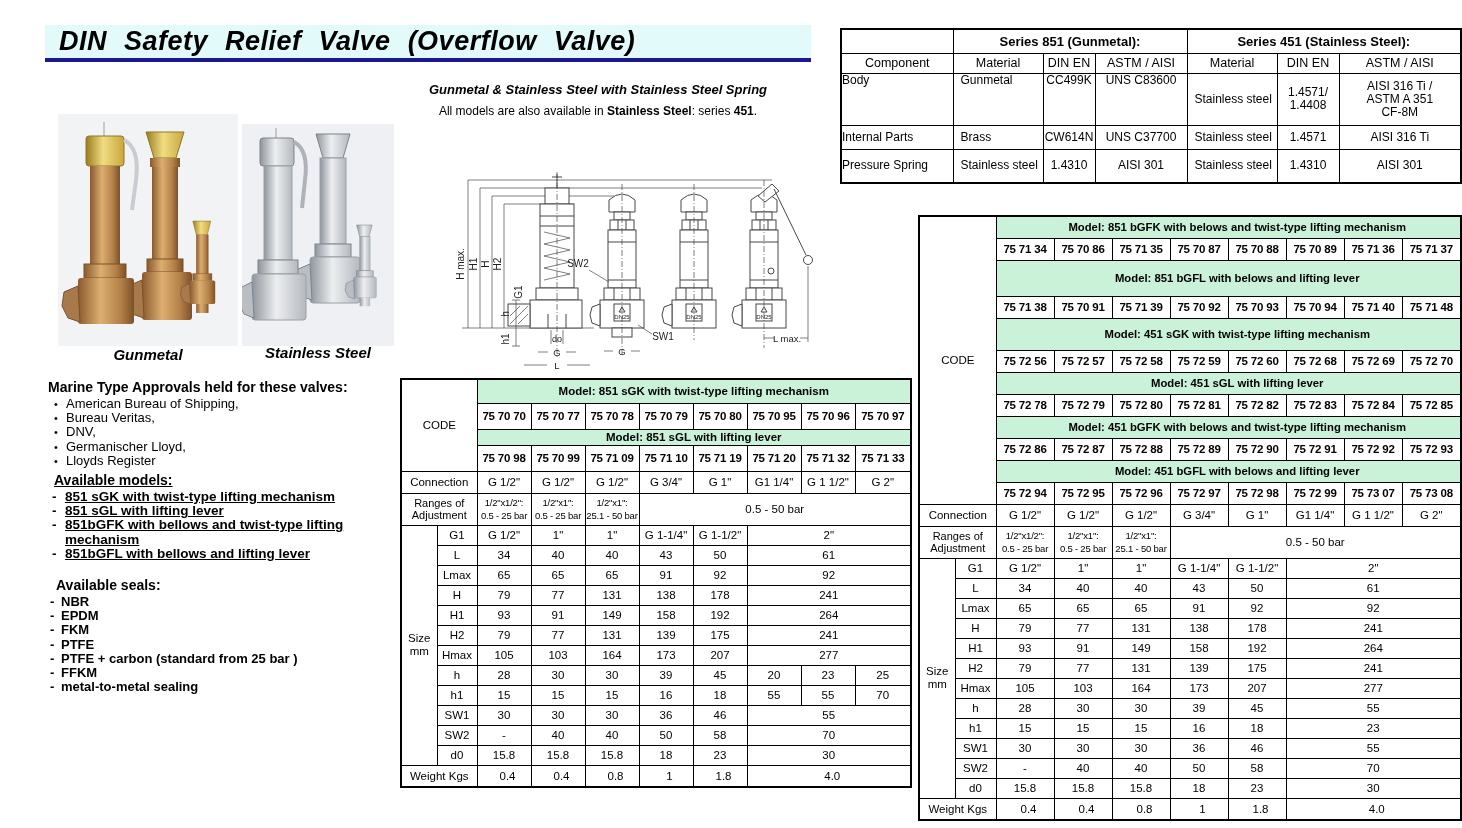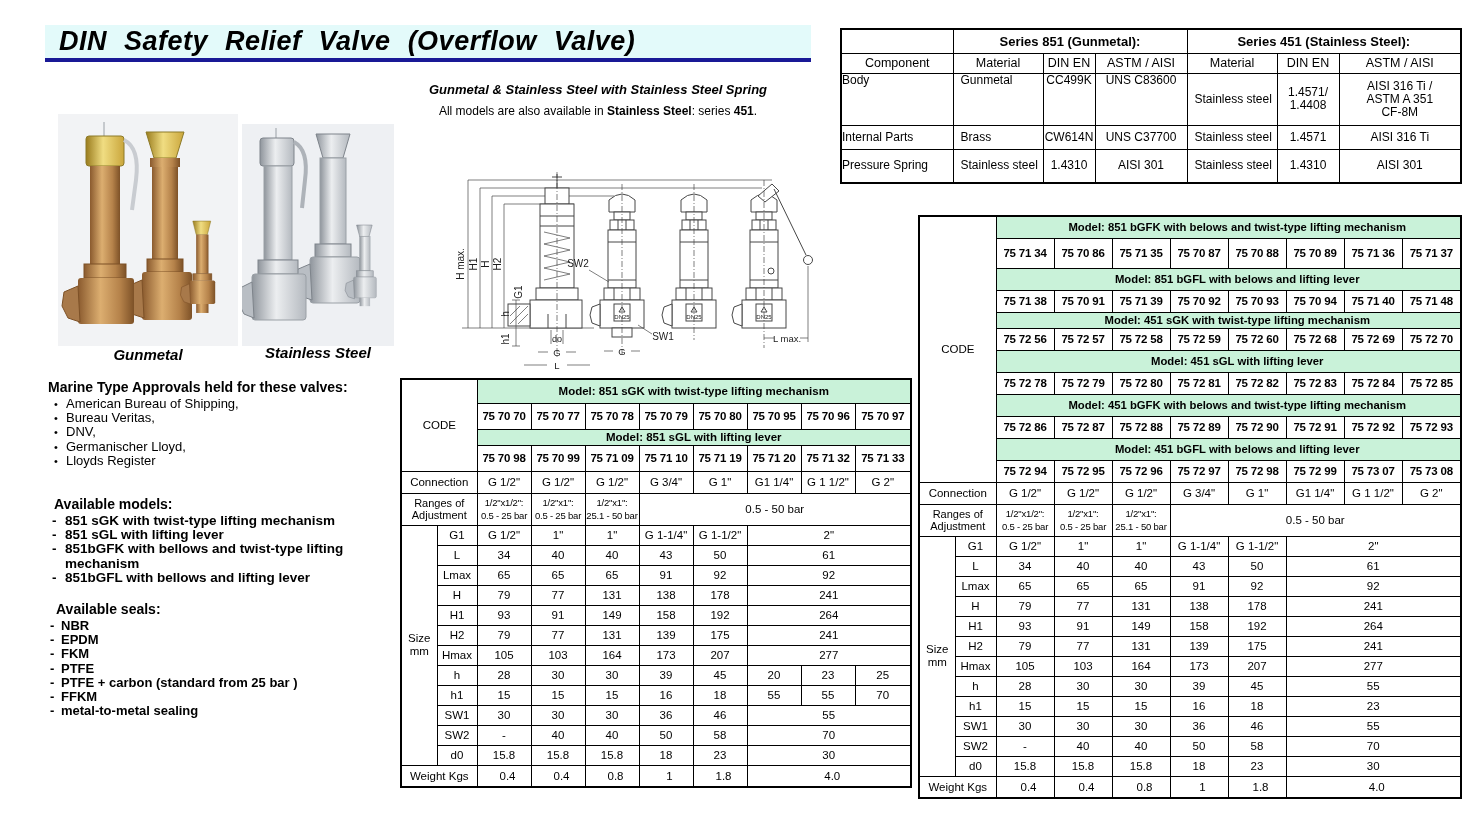--- a/index.html
+++ b/index.html
@@ -18,21 +18,21 @@
   .photo svg{display:block;}
   .caption{font-size:15px;font-weight:bold;font-style:italic;text-align:center;}
 
   
   .left-text{left:48px;top:379px;width:356px;}
   .blk .h{font-size:14px;font-weight:bold;margin:0 0 2px 0;}
   .blk ul{margin:0;padding:0;list-style:none;}
   .blk li{line-height:14.2px;font-size:13px;position:relative;}
   ul.bullets li{padding-left:18px;}
   ul.bullets li::before{content:"\2022";position:absolute;left:6px;font-size:11px;}
-  .blk-models{margin-top:28px;}
+  .blk-models{margin-top:4px;text-decoration:underline;}
   .blk-models .h{padding-left:6px;}
   ul.dashes li{padding-left:17px;font-weight:bold;font-size:13.5px;line-height:14.2px;}
   ul.dashes li::before{content:"-";position:absolute;left:4px;}
   .blk-seals{margin-top:16px;}
   .blk-seals .h{padding-left:8px;}
   ul.dashes2 li{padding-left:13px;font-weight:bold;font-size:13px;line-height:14.2px;position:relative;}
   ul.dashes2 li::before{content:"-";position:absolute;left:2px;}
 
   
   .drawing{left:452px;top:168px;width:466px;height:212px;}
@@ -581,44 +581,44 @@
         <col style="width: 58px;">
         <col style="width: 58px;">
         <col style="width: 58px;">
         <col style="width: 59px;">
       </colgroup>
       <tbody>
         <tr class="model-row" style="height: 22px;">
           <td class="code-label" rowspan="12" colspan="2">CODE</td>
           <td class="model-title" colspan="8">Model:  851 bGFK with belows and twist-type lifting mechanism</td>
         </tr>
-        <tr class="code-row" style="height: 30px;">
+        <tr class="code-row" style="height: 22px;">
           <td class="code-cell">75 71 34</td>
           <td class="code-cell">75 70 86</td>
           <td class="code-cell">75 71 35</td>
           <td class="code-cell">75 70 87</td>
           <td class="code-cell">75 70 88</td>
           <td class="code-cell">75 70 89</td>
           <td class="code-cell">75 71 36</td>
           <td class="code-cell">75 71 37</td>
         </tr>
-        <tr class="model-row" style="height: 22px; border-radius: 10px;">
+        <tr class="model-row" style="height: 36px; border-radius: 10px;">
           <td class="model-title" colspan="8">Model:  851 bGFL with belows and lifting lever</td>
         </tr>
         <tr class="code-row" style="height: 22px;">
           <td class="code-cell">75 71 38</td>
           <td class="code-cell">75 70 91</td>
           <td class="code-cell">75 71 39</td>
           <td class="code-cell">75 70 92</td>
           <td class="code-cell">75 70 93</td>
           <td class="code-cell">75 70 94</td>
           <td class="code-cell">75 71 40</td>
           <td class="code-cell">75 71 48</td>
         </tr>
-        <tr class="model-row" style="height: 16px;">
+        <tr class="model-row" style="height: 32px;">
           <td class="model-title" colspan="8">Model:  451 sGK with twist-type lifting mechanism</td>
         </tr>
         <tr class="code-row" style="height: 22px;">
           <td class="code-cell">75 72 56</td>
           <td class="code-cell">75 72 57</td>
           <td class="code-cell">75 72 58</td>
           <td class="code-cell">75 72 59</td>
           <td class="code-cell">75 72 60</td>
           <td class="code-cell">75 72 68</td>
           <td class="code-cell">75 72 69</td>

